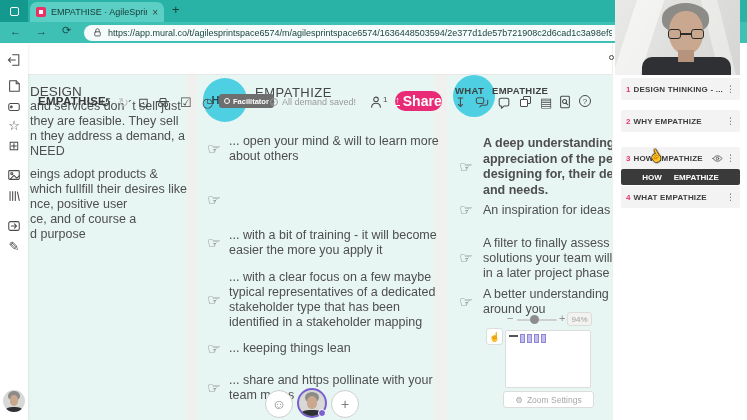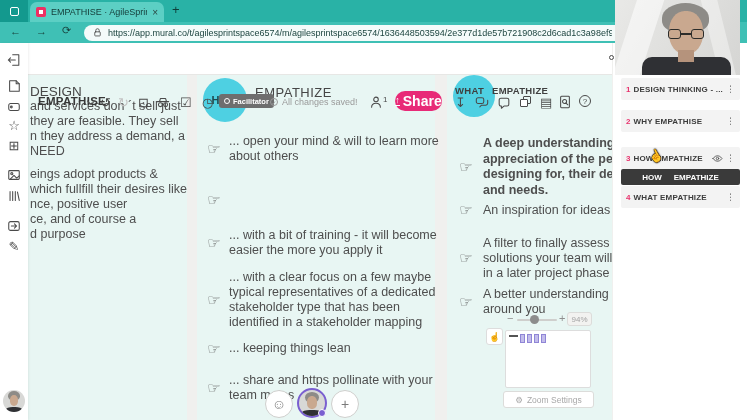--- a/index.html
+++ b/index.html
@@ -155,21 +155,21 @@
         <path d="M7.2 9.5h1.6"></path>
       </svg>
     <span class="tbi" style="left:180px;">☑</span>
     <span class="tbi" style="left:202px;">◷</span>
     <div class="facpill">
       <i></i>
       <span>Facilitator</span>
     </div>
     <div class="saved">
       <i>✓</i>
-      <span>All changes saved!</span>
+      <span>All demand saved!</span>
     </div>
     <svg class="isvg abs" style="left:369px;top:52px;" width="14" height="14" viewBox="0 0 16 16">
         <circle cx="8" cy="5" r="2.6"></circle>
         <path d="M3 14c0-3 2.2-4.6 5-4.6s5 1.6 5 4.6"></path>
       </svg>
     <span class="countone">1</span>
     <div class="sharebtn">
       <span class="arr">↑</span>
       <span>Share</span>
     </div>
@@ -351,21 +351,21 @@
   </div>
 
   <div class="rpanel">
     <div class="ocard" style="top:35px;">
       <span class="onum">1</span>
       <span class="olabel">DESIGN THINKING - ...</span>
       <span class="okebab">⋮</span>
     </div>
     <div class="ocard" style="top:67px;">
       <span class="onum">2</span>
-      <span class="olabel">WHY EMPATHISE</span>
+      <span class="olabel">WHY EMPATHIZE</span>
       <span class="okebab">⋮</span>
     </div>
     <div class="ocard" style="top:104px;">
       <span class="onum">3</span>
       <span class="olabel">HOW EMPATHIZE</span>
       <svg class="isvg" width="11" height="11" viewBox="0 0 16 16">
           <path d="M1.5 8s2.5-4 6.5-4 6.5 4 6.5 4-2.5 4-6.5 4S1.5 8 1.5 8z"></path>
           <circle cx="8" cy="8" r="1.8"></circle>
         </svg>
       <span class="okebab">⋮</span>

